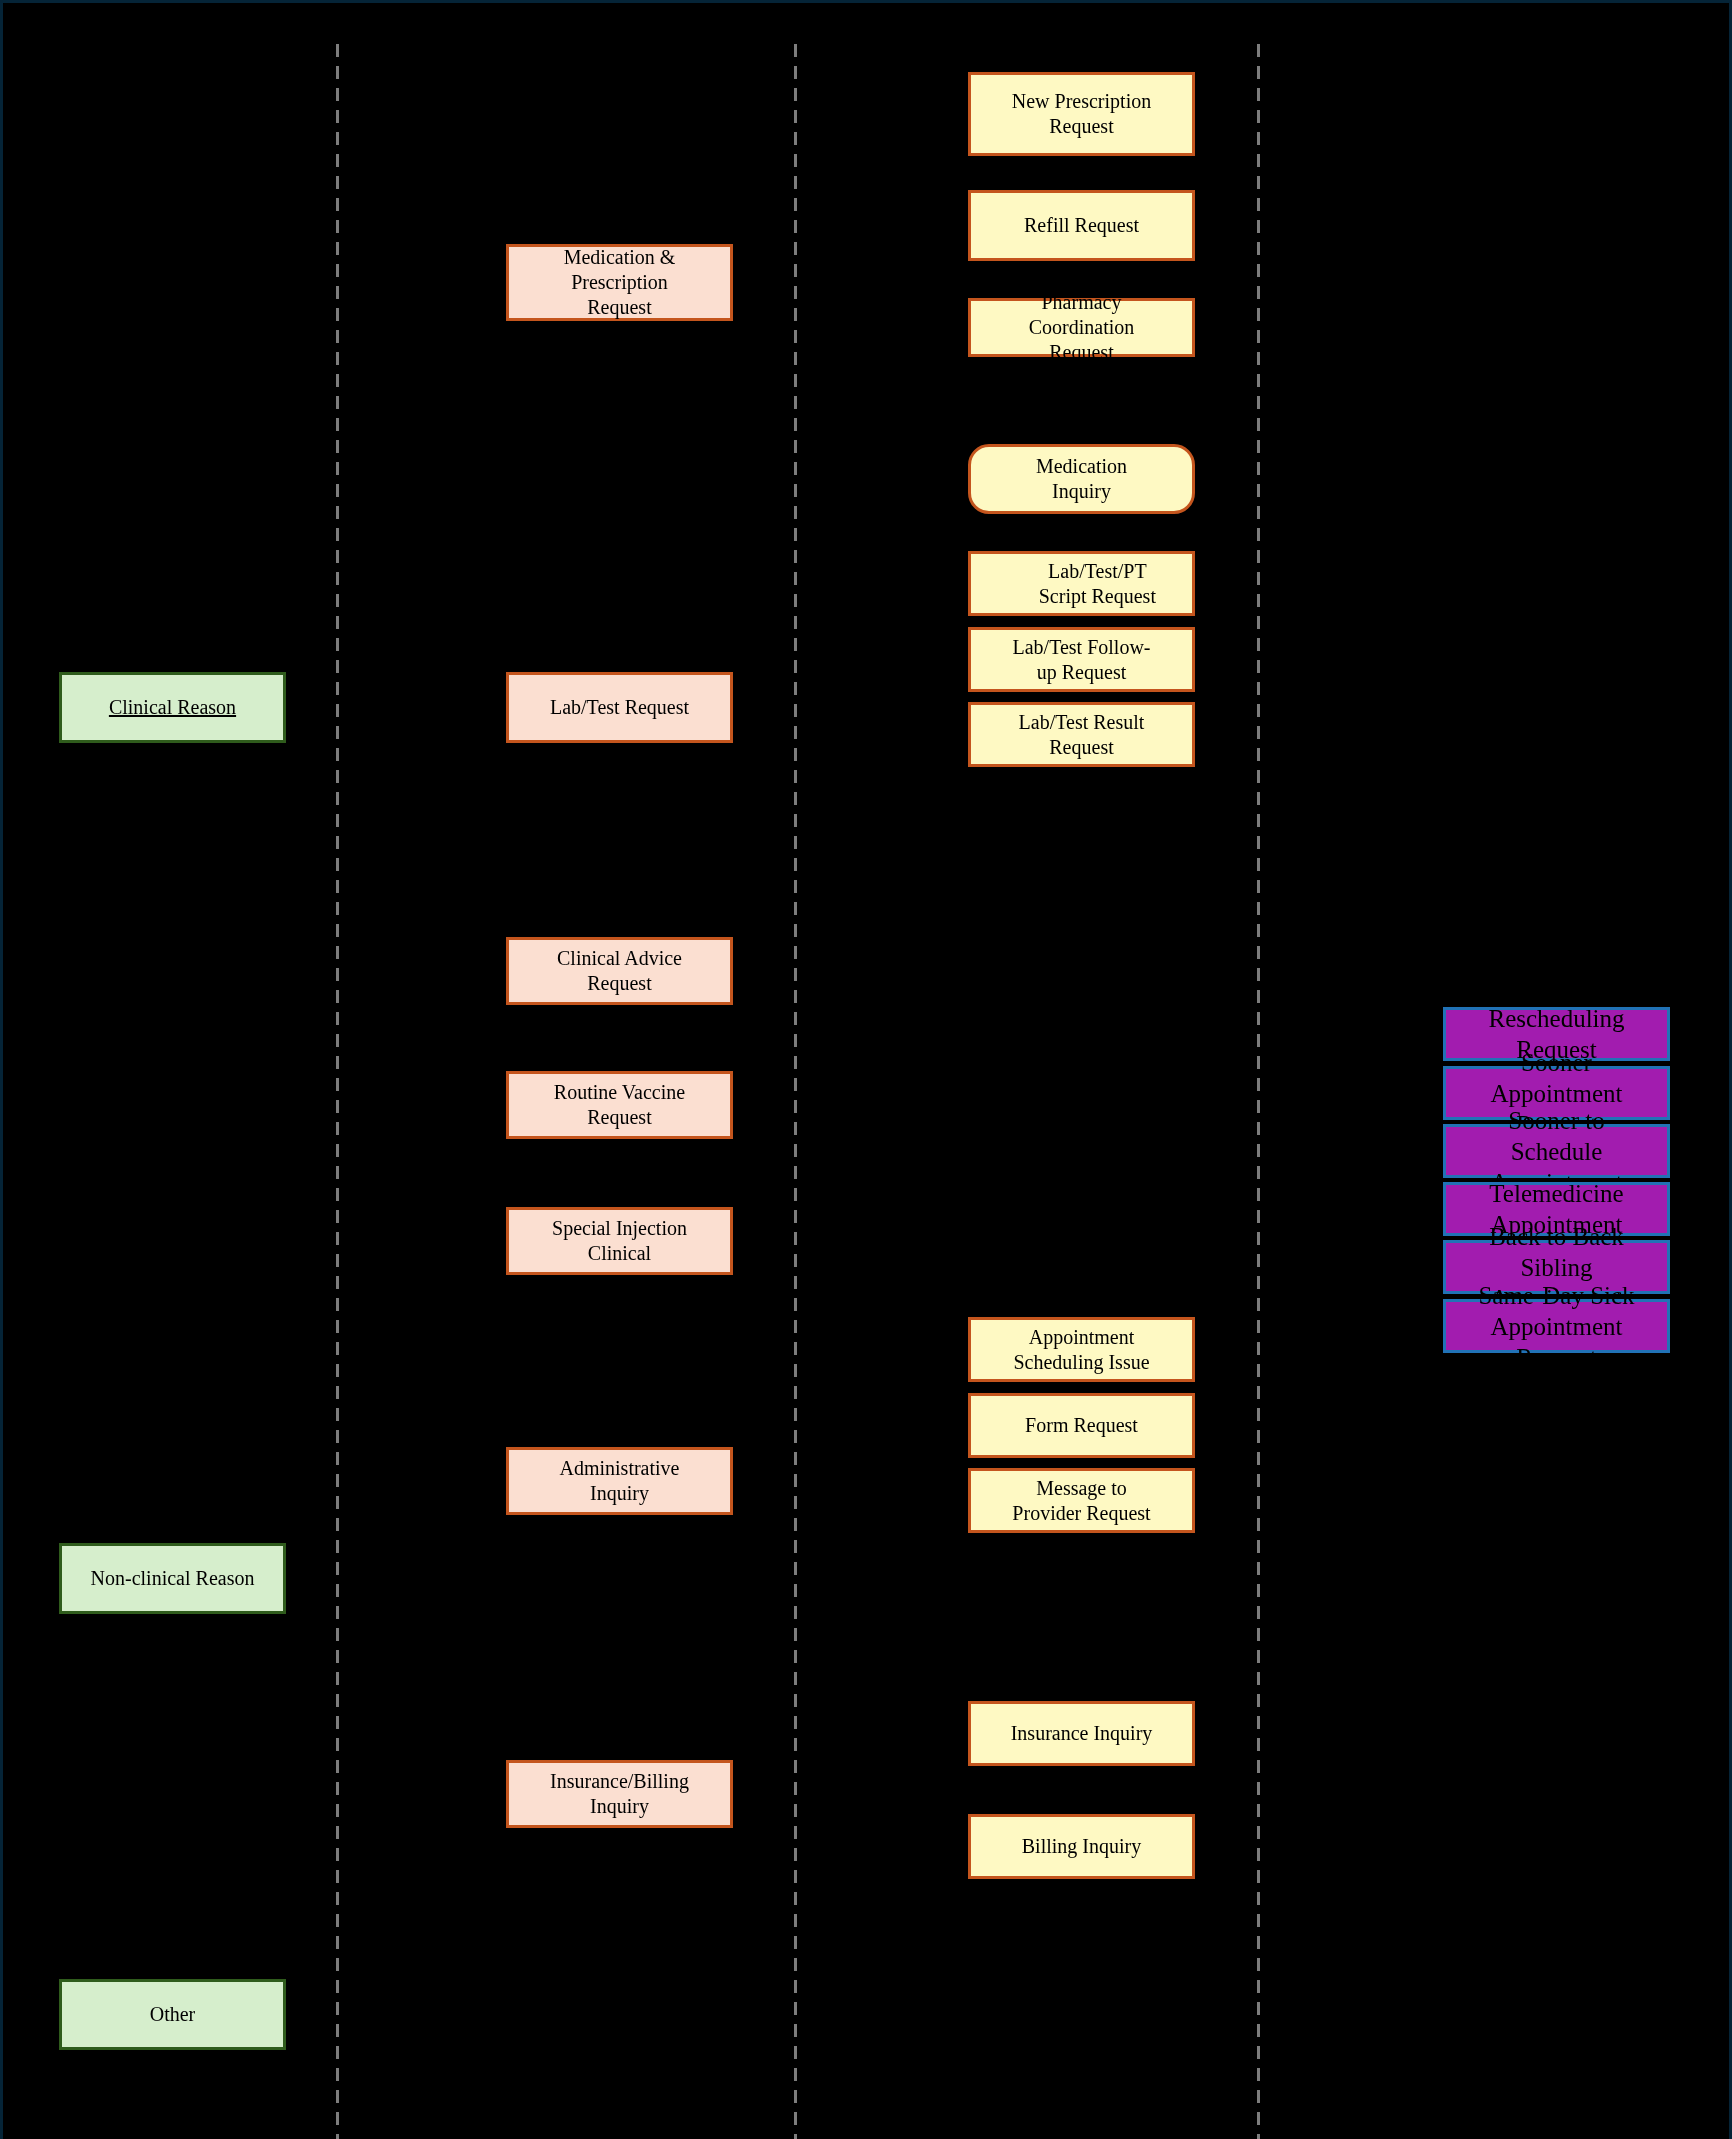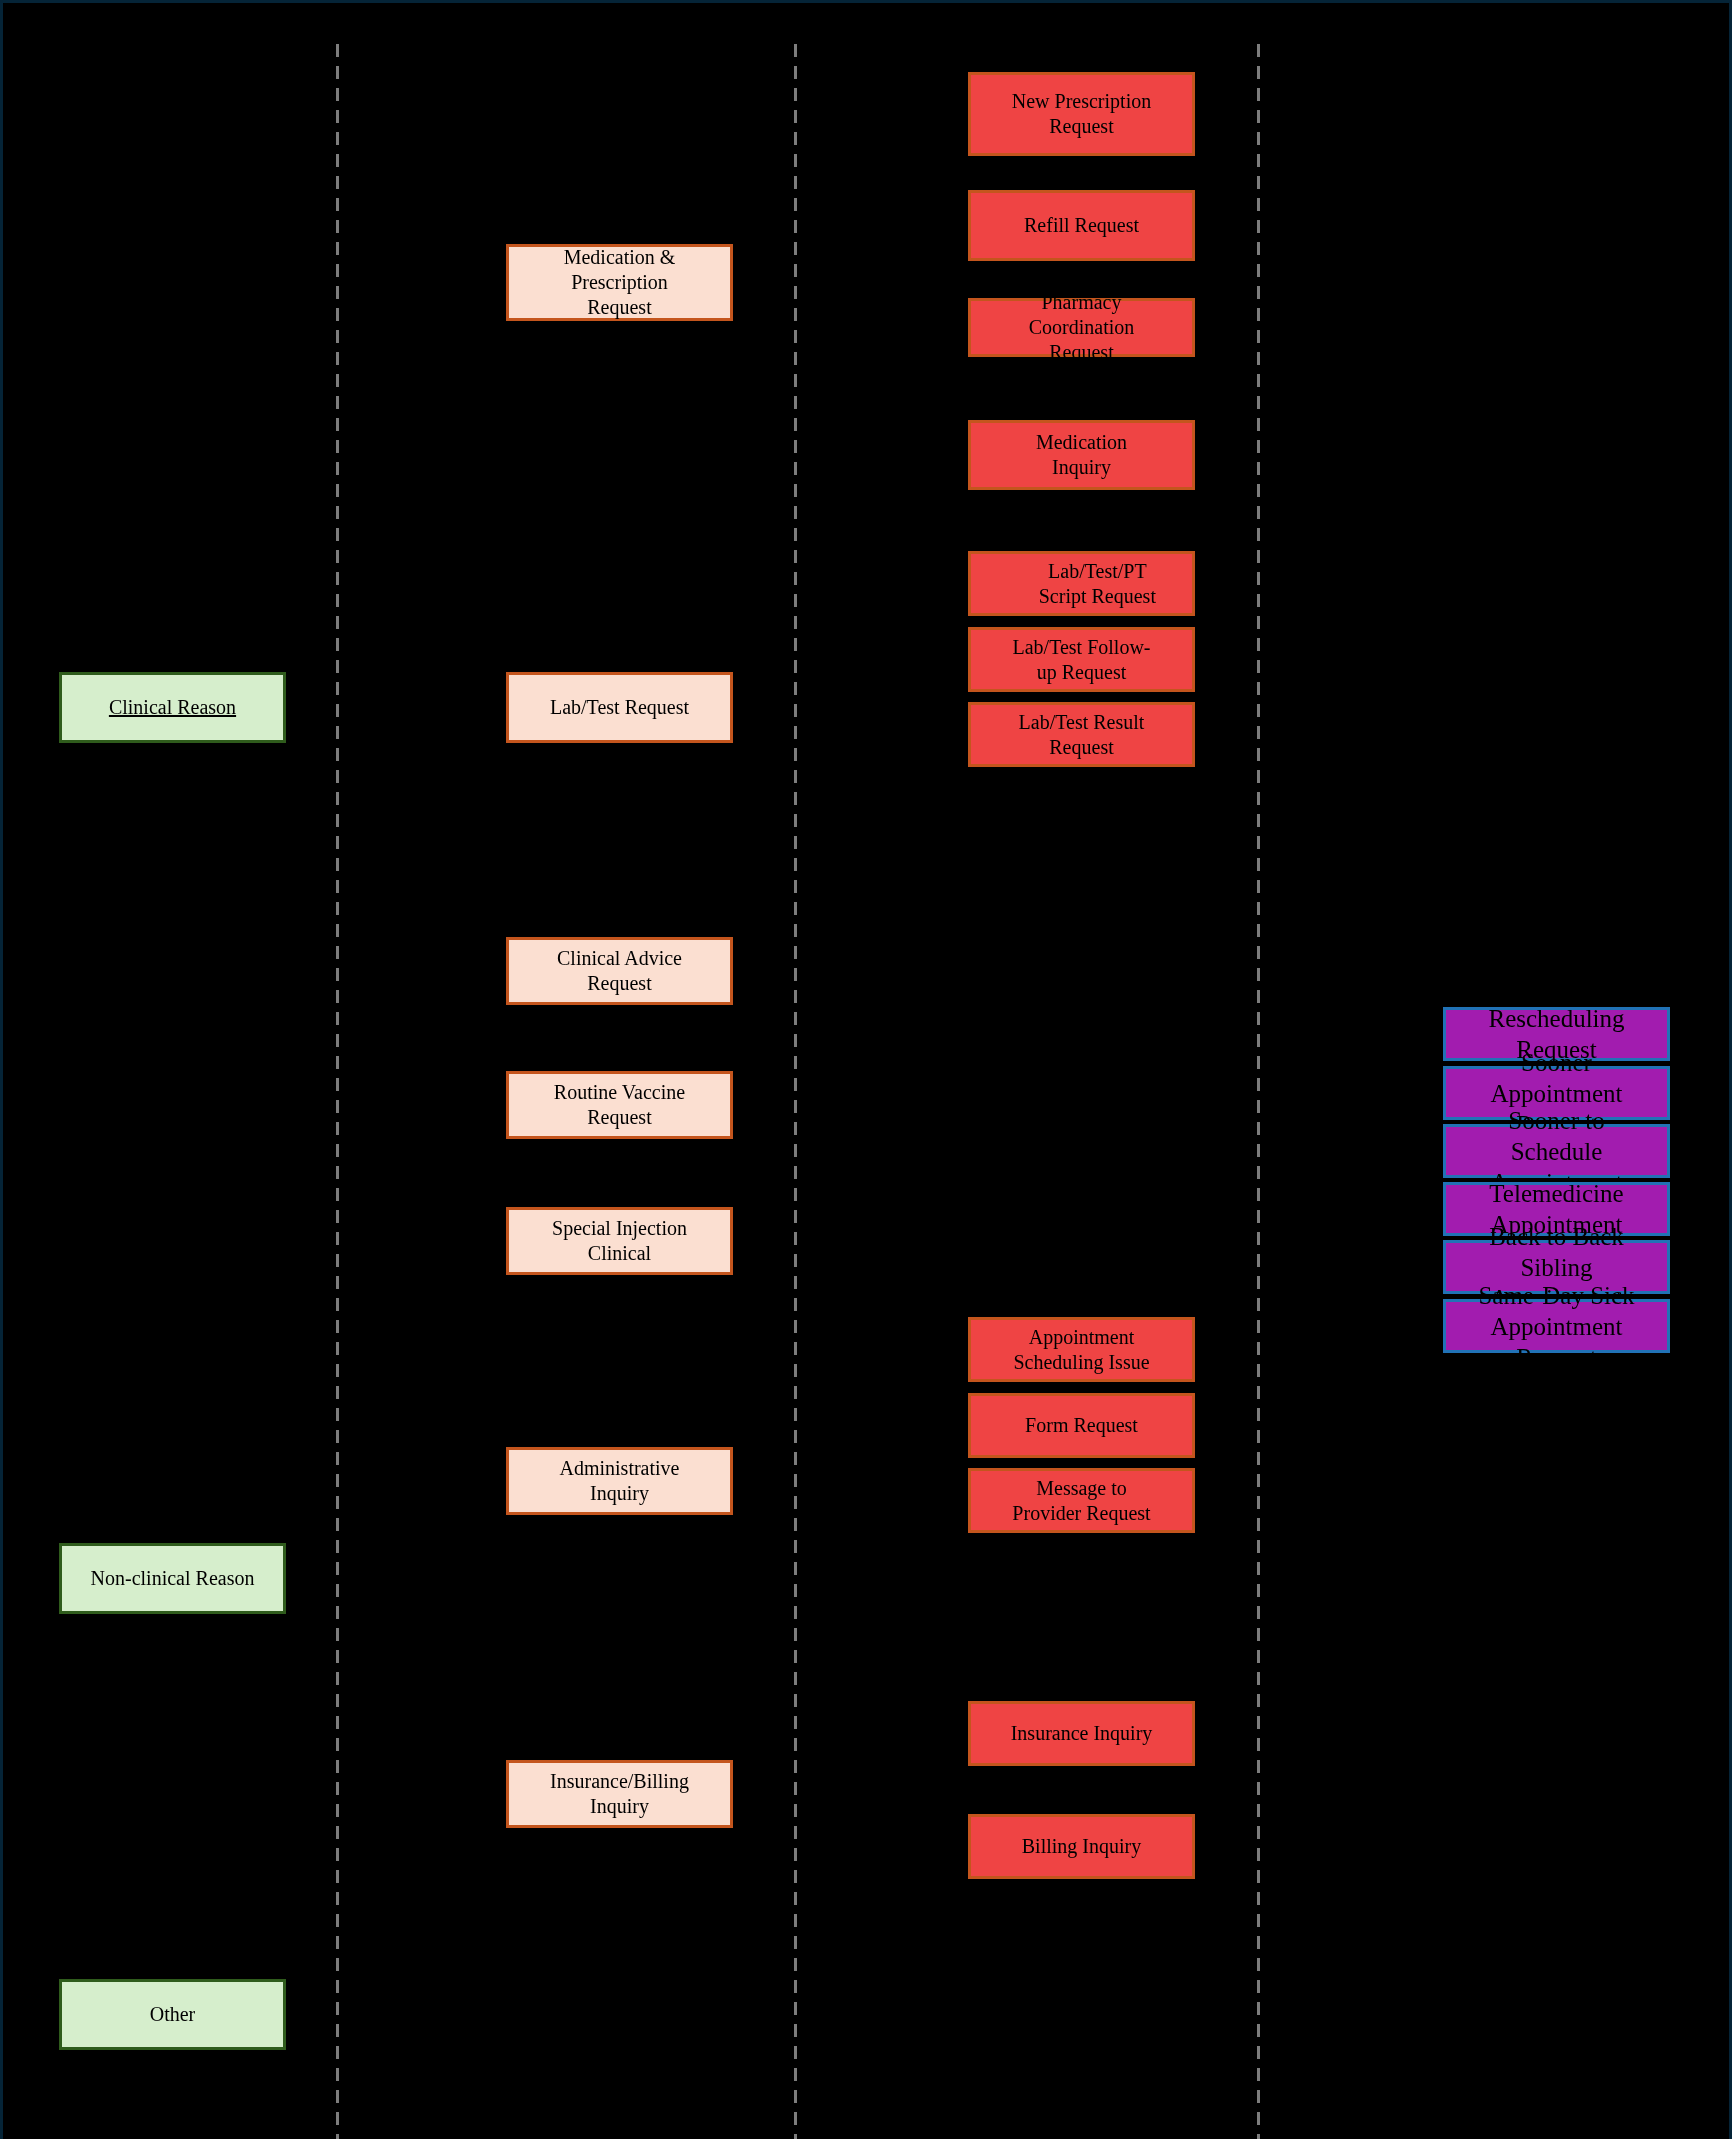--- a/index.html
+++ b/index.html
@@ -26,21 +26,21 @@
     align-items:center;
     justify-content:center;
     text-align:center;
     color:#000000;
     line-height:1.24;
     padding:0.9px 4.3px;
     white-space:pre-line;
   }
   .node.green{background:#d6eecc;border:3.9px solid #2f5c1c;font-size:20px;}
   .node.orange{background:#fbdfd1;border:3.9px solid #c4551d;font-size:20px;}
-  .node.yellow{background:#ef4444;border:3.9px solid #c4551d;font-size:20px;}
+  .node.yellow{background:#fef9c3;border:3.9px solid #c4551d;font-size:20px;}
   .node.blue{background:#a21caf;border:3.9px solid #2172b6;font-size:25px;}
 </style>
 </head>
 <body>
 
 <div id="canvas">
   <div id="dividers">
       <div class="divider" style="left: 333px; top: 41px; height: 2185px;"></div>
       <div class="divider" style="left: 791px; top: 41px; height: 2185px;"></div>
       <div class="divider" style="left: 1254px; top: 41px; height: 2185px;"></div>
@@ -62,21 +62,21 @@
       <div class="node orange" style="left: 503px; top: 1444px; width: 227px; height: 68px;">Administrative
 Inquiry</div>
       <div class="node orange" style="left: 503px; top: 1757px; width: 227px; height: 68px;">Insurance/Billing
 Inquiry</div>
       <div class="node yellow" style="left: 965px; top: 69px; width: 227px; height: 84px;">New Prescription
 Request</div>
       <div class="node yellow" style="left: 965px; top: 187px; width: 227px; height: 71px;">Refill Request</div>
       <div class="node yellow" style="left: 965px; top: 295px; width: 227px; height: 59px;">Pharmacy
 Coordination
 Request</div>
-      <div class="node yellow" style="left: 965px; top: 417px; width: 227px; height: 70px;">Medication
+      <div class="node yellow" style="left: 965px; top: 441px; width: 227px; height: 70px; border-radius: 21px;">Medication
 Inquiry</div>
       <div class="node yellow" style="left: 965px; top: 548px; width: 227px; height: 65px; padding-left: 36px;">Lab/Test/PT
 Script Request</div>
       <div class="node yellow" style="left: 965px; top: 624px; width: 227px; height: 65px;">Lab/Test Follow-
 up Request</div>
       <div class="node yellow" style="left: 965px; top: 699px; width: 227px; height: 65px;">Lab/Test Result
 Request</div>
       <div class="node yellow" style="left: 965px; top: 1314px; width: 227px; height: 65px;">Appointment
 Scheduling Issue</div>
       <div class="node yellow" style="left: 965px; top: 1390px; width: 227px; height: 65px;">Form Request</div>

